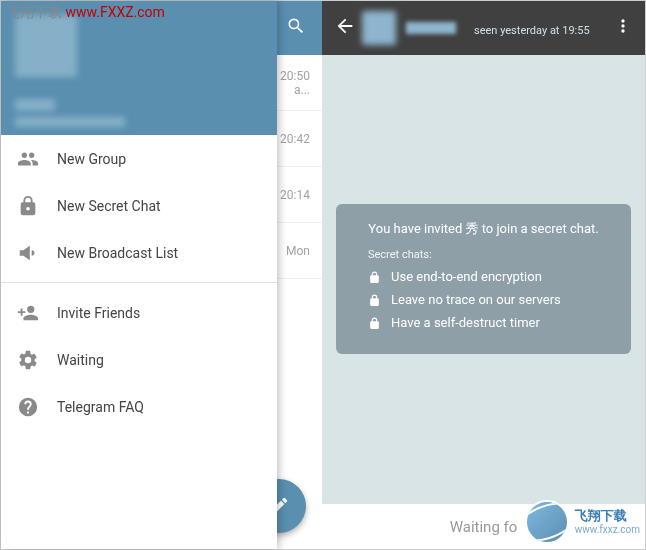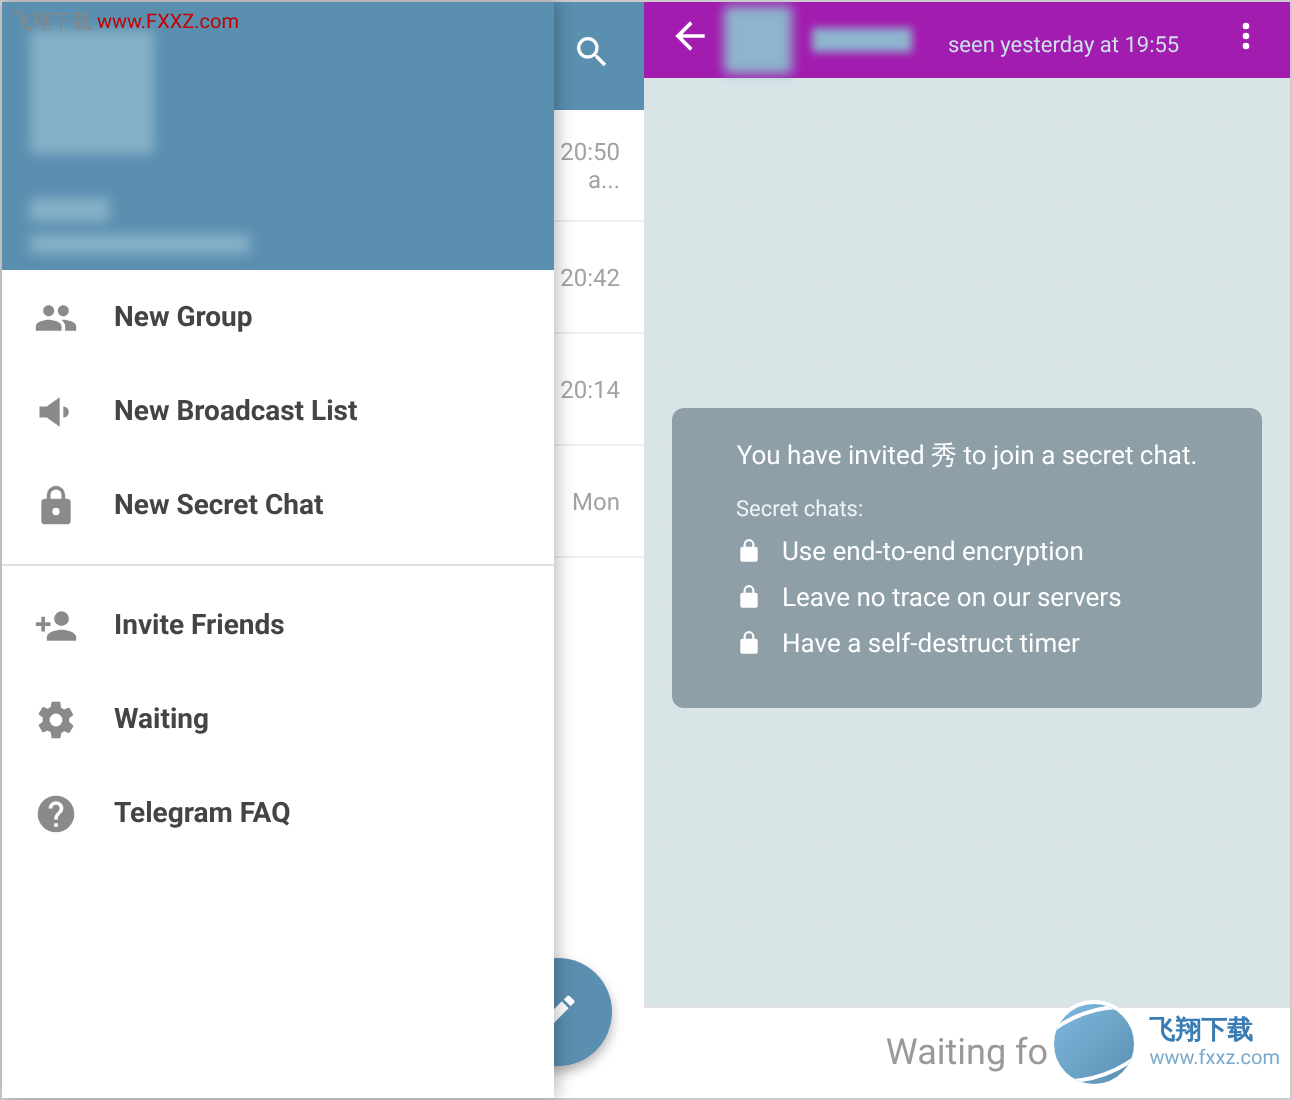--- a/index.html
+++ b/index.html
@@ -12,41 +12,41 @@
 .chat-time{color:#a2a2a2;font-size:12px;text-align:right}
 .chat-sub{display:block;color:#a2a2a2;font-size:12px}
 .drawer{position:absolute;left:0;top:0;width:276px;height:100%;background:#fff;box-shadow:2px 0 8px rgba(0,0,0,.25);z-index:10}
 .drawer-top{height:134px;background:#5a8fb0;position:relative;filter:blur(0)}
 .avatar-blur{position:absolute;left:14px;top:14px;width:62px;height:62px;background:#86b0c7;filter:blur(3px);border-radius:2px}
 .name-blur{position:absolute;left:14px;top:98px;width:40px;height:12px;background:#86b0c7;filter:blur(3px)}
 .name-blur2{position:absolute;left:14px;top:116px;width:110px;height:10px;background:#86b0c7;filter:blur(3px)}
 .menu-item{display:flex;align-items:center;height:47px;padding-left:16px;cursor:pointer;color:#444}
 .menu-icon{width:40px;display:flex;align-items:center;justify-content:flex-start;color:#8a8a8a}
 .menu-icon svg{width:22px;height:22px;fill:#8a8a8a}
-.menu-label{font-size:14px;font-weight:700;color:#444}
+.menu-label{font-size:14px;font-weight:400;color:#444}
 .divider{height:1px;background:#e0e0e0;margin:6px 0}
 .fab{position:absolute;right:16px;bottom:16px;width:54px;height:54px;border-radius:50%;background:#5a8fb0;display:flex;align-items:center;justify-content:center;box-shadow:0 3px 6px rgba(0,0,0,.3);z-index:5}
 .fab svg{fill:#fff;width:22px;height:22px}
 .right{width:323px;height:100%;position:relative;background:#d9e4e7;overflow:hidden}
-.chat-header{height:38px;background:#a21caf;display:flex;align-items:center;padding:16px 12px;position:relative}
+.chat-header{height:54px;background:#404040;display:flex;align-items:center;padding:16px 12px;position:relative}
 .back-icon{color:#fff;cursor:pointer}
 .chat-header svg{fill:#fff}
 .chat-title-area{flex:1;margin-left:12px}
 .chat-avatar{width:34px;height:34px;background:#8db5cd;border-radius:2px;margin-left:6px;filter:blur(3px)}
 .chat-name{width:50px;height:12px;background:#8db5cd;filter:blur(2px);margin-left:10px;display:inline-block}
 .seen{color:#cde0ea;font-size:11px;white-space:nowrap;margin-left:6px}
 .more-icon{cursor:pointer}
 .chat-body{position:absolute;top:54px;bottom:46px;left:0;right:0;background:#d9e4e7;background-image:radial-gradient(circle at 20% 20%,rgba(255,255,255,.08) 1px,transparent 1px),radial-gradient(circle at 70% 60%,rgba(255,255,255,.06) 1px,transparent 1px);background-size:40px 40px;display:flex;align-items:center;justify-content:center;padding:0 14px}
 .info-card{background:rgba(120,140,150,.78);border-radius:6px;padding:16px 32px;color:#fff;width:100%;font-size:13px}
 .info-invite{text-align:center;line-height:1.4;margin-bottom:10px}
 .info-title{font-size:11px;margin-bottom:8px;color:#f0f4f6}
-.info-row{display:flex;align-items:flex-start;margin:8px 0;font-size:13px}
+.info-row{display:flex;align-items:flex-end;margin:8px 0;font-size:13px}
 .info-row svg{width:13px;height:13px;fill:#fff;margin-right:10px;flex-shrink:0}
-.chat-input{position:absolute;bottom:0;left:0;right:0;height:46px;background:#fff;display:flex;align-items:center;justify-content:center;color:#999;font-size:18px;border-top:1px solid #e0e0e0}
-.wm-top{position:absolute;top:4px;left:6px;z-index:100;font-size:10px}
+.chat-input{position:absolute;bottom:0;left:0;right:0;height:46px;background:#fff;display:flex;align-items:center;justify-content:center;color:#999;font-size:15px;border-top:1px solid #e0e0e0}
+.wm-top{position:absolute;top:4px;left:6px;z-index:100;font-size:14px}
 .wm-top a{color:#c40000;text-decoration:none}
 .wm-top span{color:#888}
 .wm-br{position:absolute;right:6px;bottom:6px;z-index:100;display:flex;align-items:center}
 .wm-logo{width:44px;height:44px;border-radius:50%;background:linear-gradient(135deg,#7fb9e0,#5a8fb0);border:2px solid #fff;display:flex;align-items:center;justify-content:center;position:relative;overflow:hidden}
 .wm-logo::before{content:"";position:absolute;width:60px;height:30px;border:2px solid #fff;border-radius:50%;transform:rotate(-20deg)}
 .wm-text{margin-left:6px;line-height:1.1}
 .wm-text .cn{font-size:13px;color:#3a7db5;font-weight:bold}
 .wm-text .en{font-size:10px;color:#7aa9cc;letter-spacing:0}
 </style>
 </head>
@@ -88,33 +88,33 @@
         <span class="menu-icon">
             <svg viewBox="0 0 24 24">
               <path d="M16 11c1.66 0 3-1.34 3-3s-1.34-3-3-3-3 1.34-3 3 1.34 3 3 3zm-8 0c1.66 0 3-1.34 3-3S9.66 5 8 5 5 6.34 5 8s1.34 3 3 3zm0 2c-2.33 0-7 1.17-7 3.5V19h14v-2.5C15 14.17 10.33 13 8 13zm8 0c-.29 0-.62.02-.97.05C16.19 13.89 17 15.02 17 16.5V19h6v-2.5c0-2.33-4.67-3.5-7-3.5z"></path>
             </svg>
           </span>
         <span class="menu-label">New Group</span>
       </div>
       <div class="menu-item">
         <span class="menu-icon">
             <svg viewBox="0 0 24 24">
+              <path d="M18 8h-1V6a5 5 0 00-10 0v2H6a2 2 0 00-2 2v10a2 2 0 002 2h12a2 2 0 002-2V10a2 2 0 00-2-2zM9 6a3 3 0 016 0v2H9V6zm3 11a2 2 0 112-2 2 2 0 01-2 2z"></path>
+            </svg>
+          </span>
+        <span class="menu-label">New Secret Chat</span>
+      </div>
+      <div class="menu-item">
+        <span class="menu-icon">
+            <svg viewBox="0 0 24 24">
               <path d="M18 11a6.98 6.98 0 001.42-4.25L22 3l-3.58 3.58A7 7 0 104 11v2h2a3 3 0 003 3h2a3 3 0 003-3h4v-2zM3 3l3 3-3 3V3z" opacity="0"></path>
               <path d="M3 9v6h4l7 5V4L7 9H3zm13 0v6a3 3 0 000-6z"></path>
             </svg>
           </span>
         <span class="menu-label">New Broadcast List</span>
-      </div>
-      <div class="menu-item">
-        <span class="menu-icon">
-            <svg viewBox="0 0 24 24">
-              <path d="M18 8h-1V6a5 5 0 00-10 0v2H6a2 2 0 00-2 2v10a2 2 0 002 2h12a2 2 0 002-2V10a2 2 0 00-2-2zM9 6a3 3 0 016 0v2H9V6zm3 11a2 2 0 112-2 2 2 0 01-2 2z"></path>
-            </svg>
-          </span>
-        <span class="menu-label">New Secret Chat</span>
       </div>
 
       <div class="divider"></div>
 
       <div class="menu-item">
         <span class="menu-icon">
             <svg viewBox="0 0 24 24">
               <path d="M15 12a4 4 0 10-4-4 4 4 0 004 4zm-9-2V7H4v3H1v2h3v3h2v-3h3v-2H6zm9 4c-2.67 0-8 1.34-8 4v2h16v-2c0-2.66-5.33-4-8-4z"></path>
             </svg>
           </span>

